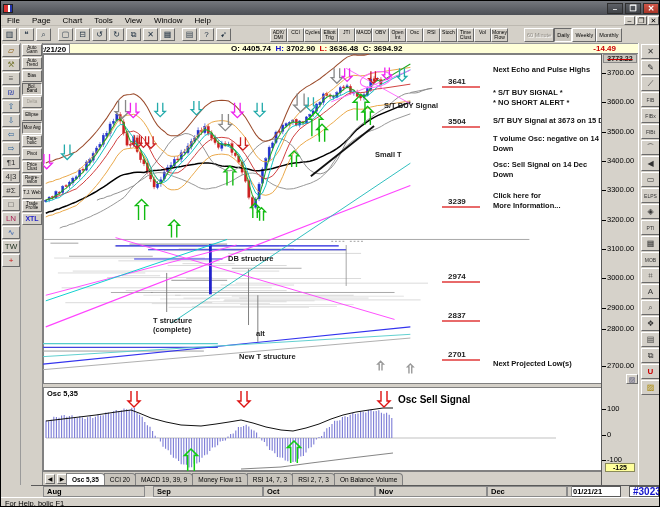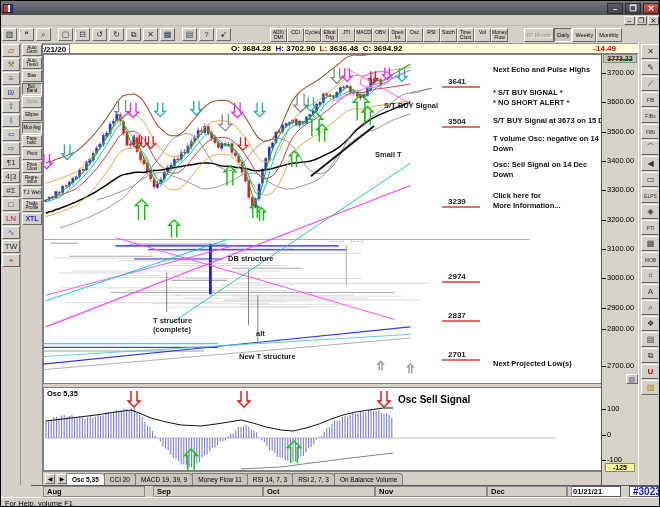--- a/index.html
+++ b/index.html
@@ -110,20 +110,29 @@
   <div class="abs titlebar">
     <span class="app-ico"></span>
     <span class="tb-btns">
       <span class="tb-btn">–</span>
       <span class="tb-btn">❐</span>
       <span class="tb-btn close">✕</span>
     </span>
   </div>
 
   <div class="abs menubar">
+    <span id="menu-items" style="display: flex;">
+        <span class="menu-item">File</span>
+        <span class="menu-item">Page</span>
+        <span class="menu-item">Chart</span>
+        <span class="menu-item">Tools</span>
+        <span class="menu-item">View</span>
+        <span class="menu-item">Window</span>
+        <span class="menu-item">Help</span>
+      </span>
     <span class="mdi-btns">
       <span class="mdi-btn">–</span>
       <span class="mdi-btn">❐</span>
       <span class="mdi-btn">✕</span>
     </span>
   </div>
 
   <div class="abs toolbar" id="main-toolbar">
       <span class="t-ico">▥</span>
       <span class="t-ico">❝</span>
@@ -158,21 +167,21 @@
       <span class="t-sep" style="width: 16px;"></span>
       <span class="period-btn disabled">60 Minute</span>
       <span class="period-btn active">Daily</span>
       <span class="period-btn">Weekly</span>
       <span class="period-btn">Monthly</span>
     </div>
 
   <div class="abs infobar">
     <span class="date-box">12/21/20</span>
     <span class="ohlc">
-      <span>O:</span> <span>3684.28</span>&nbsp;
+      <span>O:</span> <span>4405.74</span>&nbsp;
       <span style="color:#1515cc">H:</span> <span>3702.90</span>&nbsp;
       <span style="color:#cc0000">L:</span> <span>3636.48</span>&nbsp;
       <span>C:</span> <span>3694.92</span>
     </span>
     <span class="chg">-14.49</span>
   </div>
 
   <div class="abs palette" id="palette">
       <div class="p-ico" style="color: rgb(136, 85, 0);">▱</div>
       <div class="p-ico" style="color: rgb(119, 119, 51);">⚒</div>
@@ -794,17 +803,17 @@
     <span class="cntcell" style="left:598px;width:30px;">#3023</span>
   <span class="mcell" style="left: 12px; width: 102px;">Aug</span>
       <span class="mcell" style="left: 122px; width: 110px;">Sep</span>
       <span class="mcell" style="left: 232px; width: 112px;">Oct</span>
       <span class="mcell" style="left: 344px; width: 112px;">Nov</span>
       <span class="mcell" style="left: 456px; width: 80px;">Dec</span>
       <span class="mcell" style="left: 536px; width: 2px;"></span>
     </div>
 
   <div class="abs statusbar">
-    <span class="status-left">For Help, volume F1</span>
+    <span class="status-left">For Help, bolic F1</span>
     <span class="status-right">Page: 14 - SP 500 for blog</span>
   </div>
 
 </div>
 
 </body></html>

